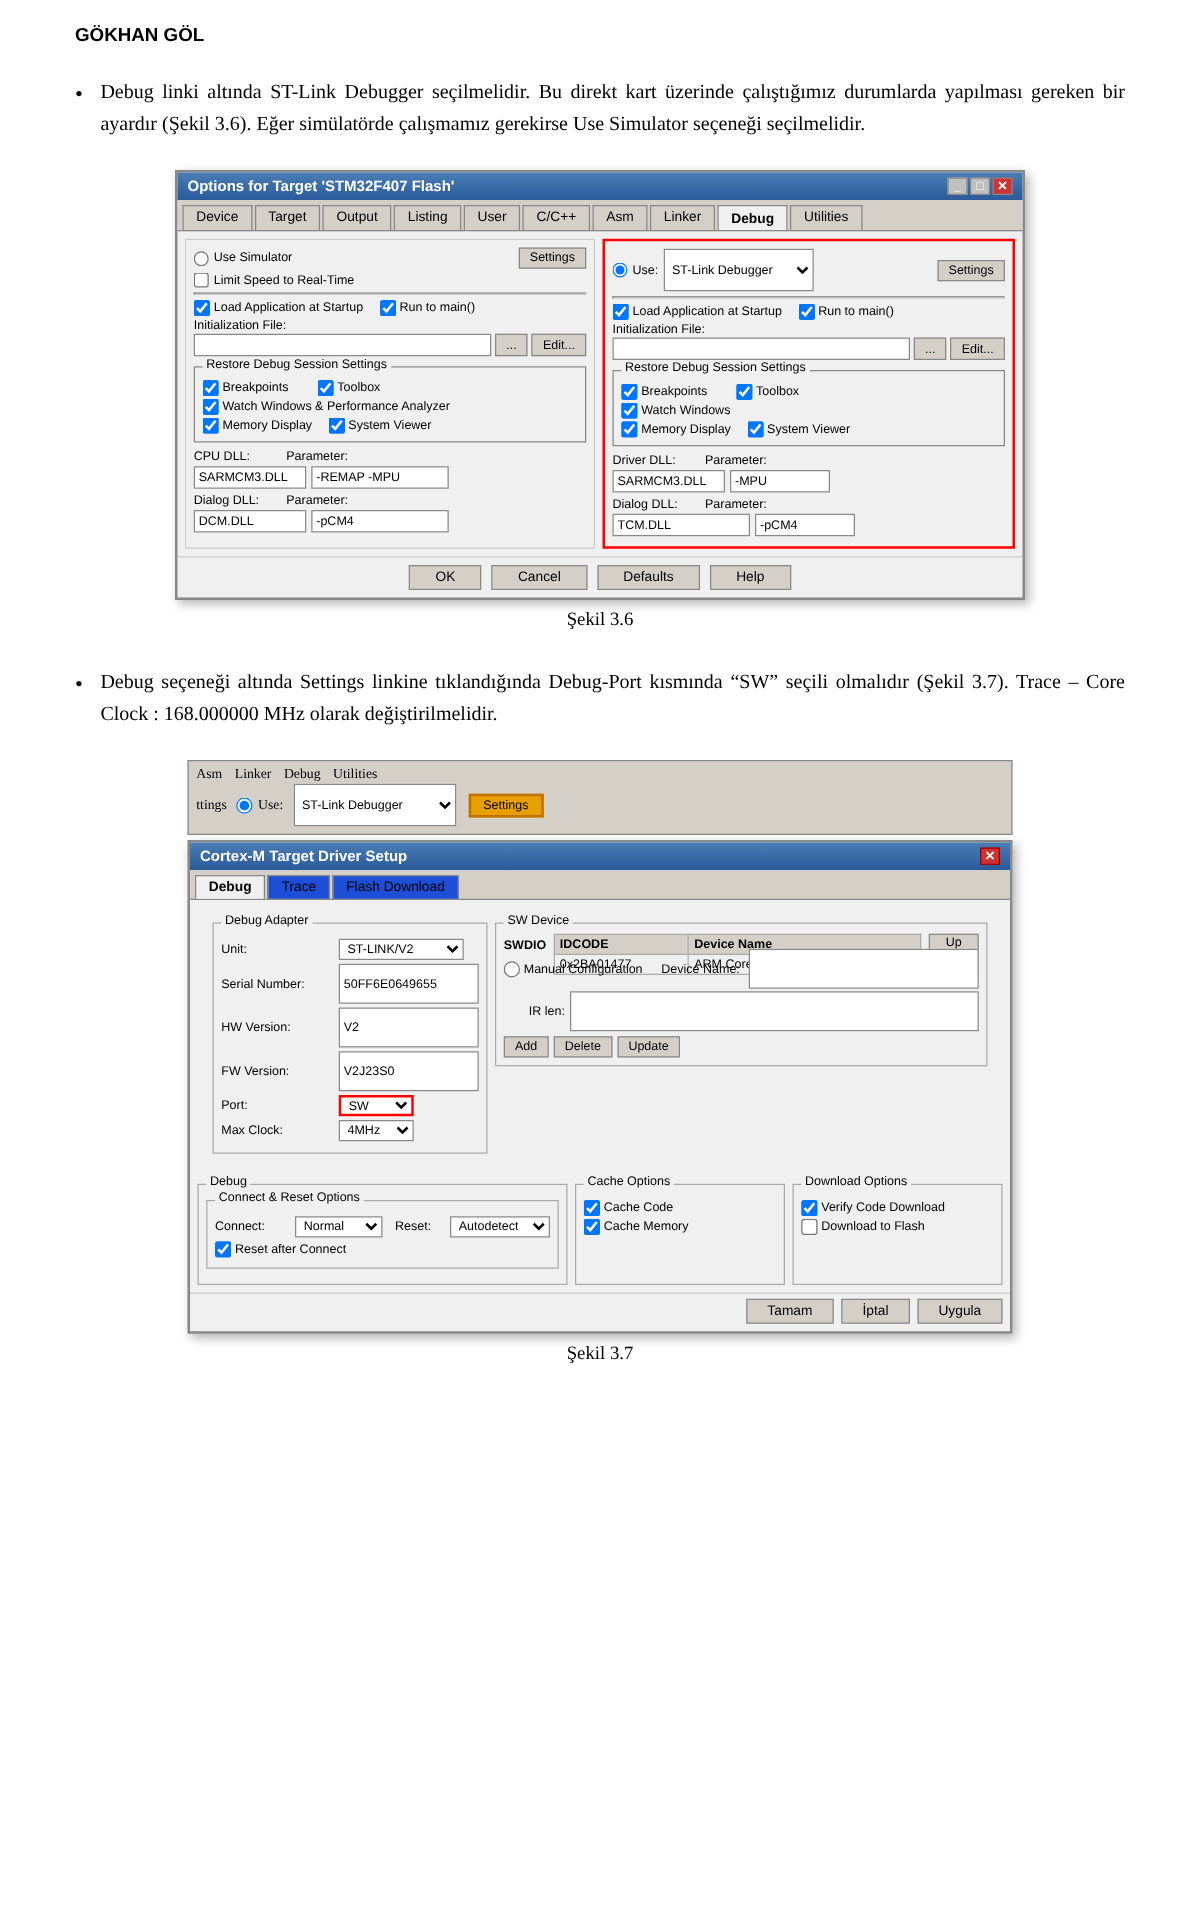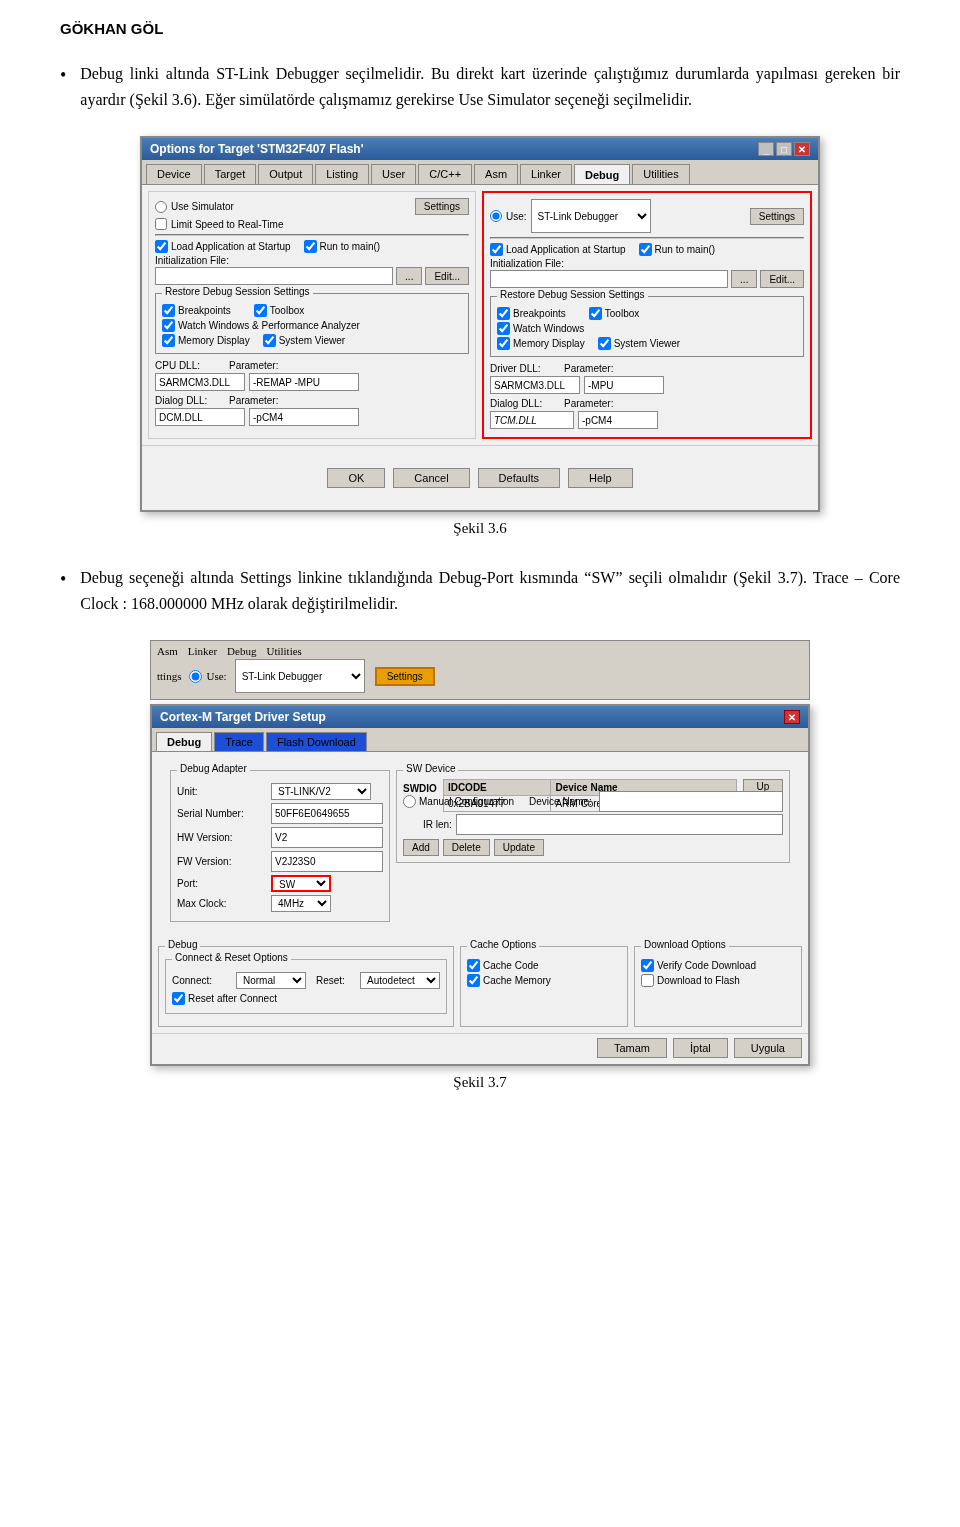--- a/index.html
+++ b/index.html
@@ -167,21 +167,21 @@
       height: 18px;
     }
     .dll-label {
       font-size: 10px;
       width: 70px;
     }
     .dialog-bottom-buttons {
       display: flex;
       justify-content: center;
       gap: 8px;
-      padding: 22px;
+      padding: 6px;
       border-top: 1px solid #ccc;
     }
     .win-btn {
       background: #d4d0c8;
       border: 1px solid #888;
       padding: 3px 20px;
       font-size: 11px;
       cursor: pointer;
     }
     .settings-btn {
@@ -279,21 +279,21 @@
     }
     .field-label {
       font-size: 10px;
       width: 90px;
     }
     .field-value {
       font-size: 10px;
       background: white;
       border: 1px solid #888;
       padding: 1px 3px;
-      height: 21px;
+      height: 32px;
       flex: 1;
     }
     .mini-select {
       font-size: 10px;
       background: white;
       border: 1px solid #888;
       padding: 1px 2px;
       height: 17px;
     }
     .sw-device-table {
@@ -551,21 +551,21 @@
           </div>
           <div class="dll-row">
             <input class="dll-input" style="width: 90px;" value="SARMCM3.DLL">
             <input class="dll-input" style="width: 80px;" value="-MPU">
           </div>
           <div class="dll-row" style="margin-top:4px;">
             <span class="dll-label">Dialog DLL:</span>
             <span class="dll-label">Parameter:</span>
           </div>
           <div class="dll-row">
-            <input class="dll-input" style="width: 84px; font-style: italic;" value="TCM.DLL">
+            <input class="dll-input" style="width: 110px;" value="TCM.DLL">
             <input class="dll-input" style="width: 80px;" value="-pCM4">
           </div>
         </div>
       </div>
     </div>
 
     <div class="dialog-bottom-buttons">
       <button class="win-btn">OK</button>
       <button class="win-btn">Cancel</button>
       <button class="win-btn">Defaults</button>

